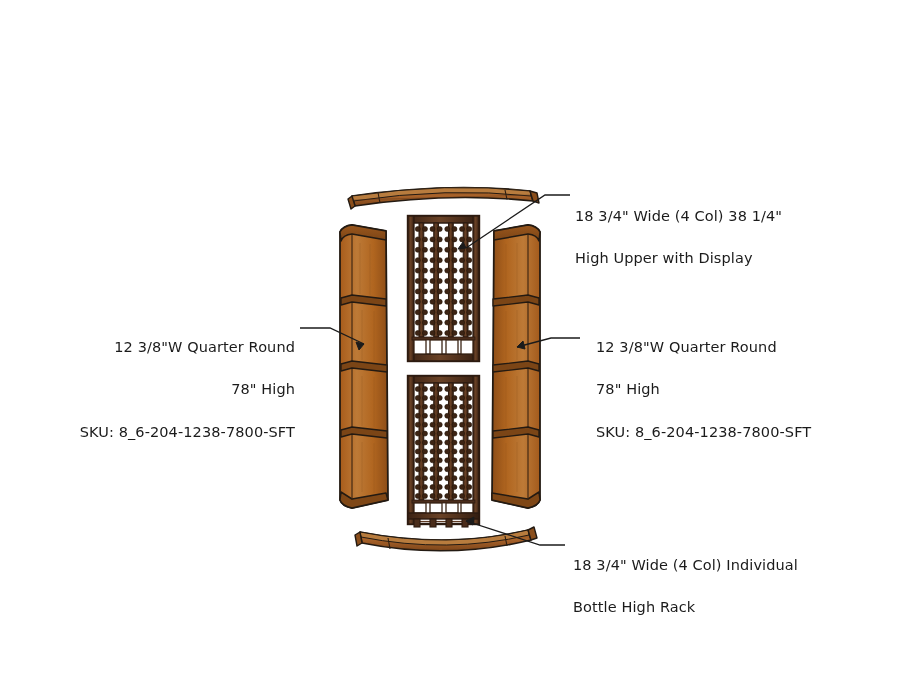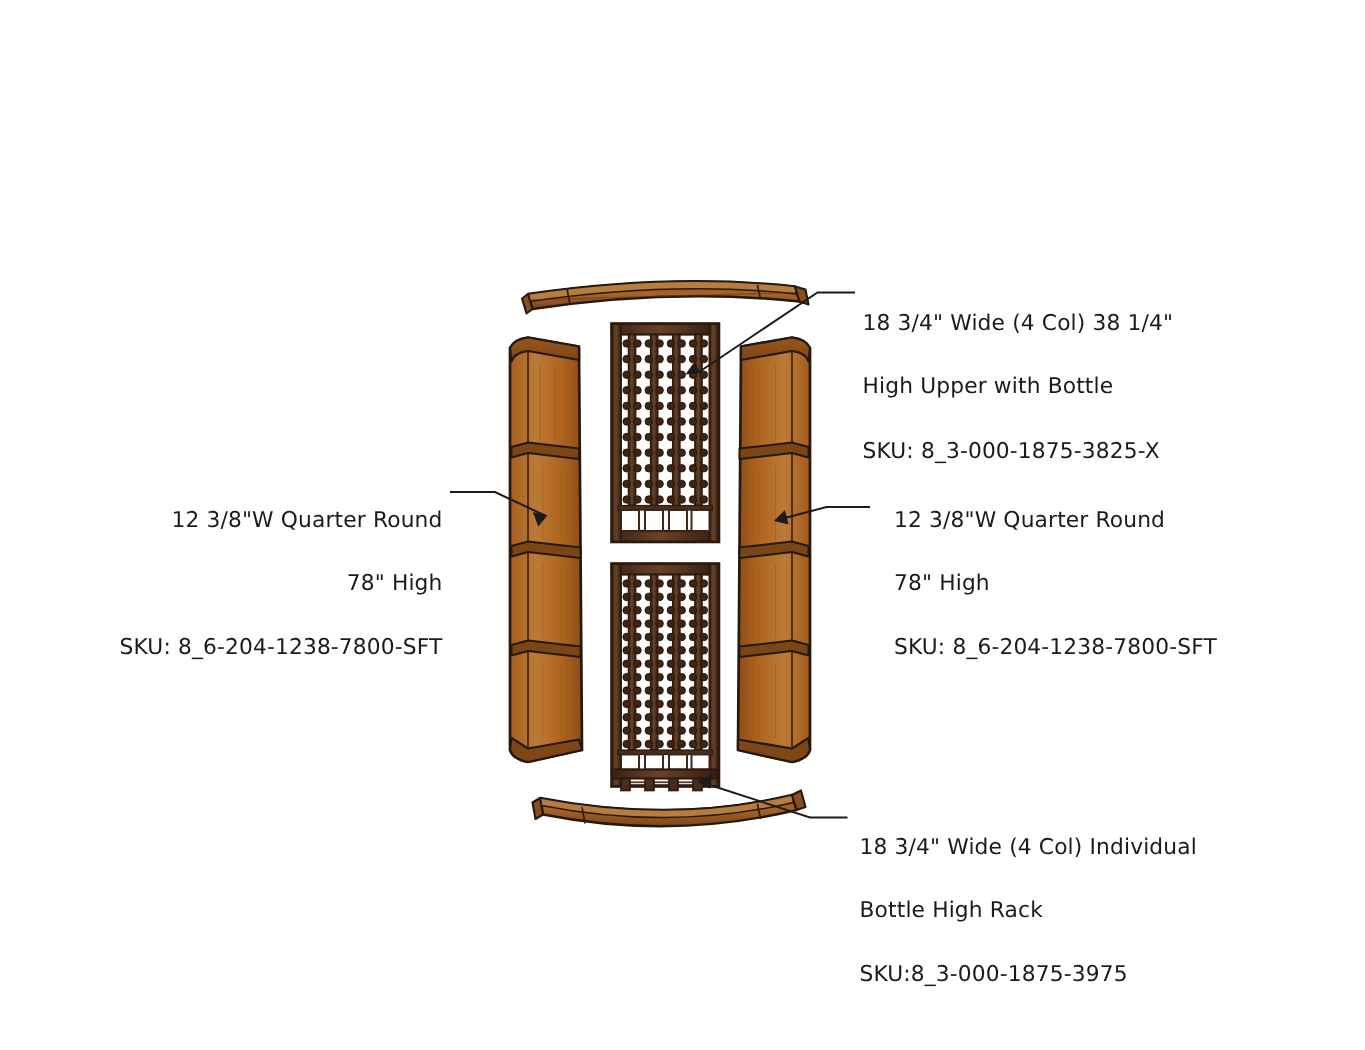--- a/index.html
+++ b/index.html
@@ -384,35 +384,33 @@
     </g>
 
     <g>
       <path d="M 565 545 L 540 545 L 466 521" fill="none" stroke="#1b1b1b" stroke-width="1.3"></path>
       <path d="M 466 521 L 473 525 L 474 517 Z" fill="#1b1b1b" stroke="#1b1b1b" stroke-width="1"></path>
     </g>
   </svg>
 
   <div class="callout align-left" style="left:575px; top:185px; width:245px;">
     <span class="callout-line">18 3/4" Wide (4 Col) 38 1/4"</span>
-    <span class="callout-line">High Upper with Bottle</span>
-    <span class="callout-line">SKU: 8_3-000-1875-3825-X</span>
+    <span class="callout-line">High Upper with Display</span>
   </div>
 
   <div class="callout align-right" style="left:50px; top:316px; width:245px;">
     <span class="callout-line">12 3/8"W Quarter Round</span>
     <span class="callout-line">78" High</span>
     <span class="callout-line">SKU: 8_6-204-1238-7800-SFT</span>
   </div>
 
   <div class="callout align-left" style="left:596px; top:316px; width:250px;">
     <span class="callout-line">12 3/8"W Quarter Round</span>
     <span class="callout-line">78" High</span>
     <span class="callout-line">SKU: 8_6-204-1238-7800-SFT</span>
   </div>
 
   <div class="callout align-left" style="left:573px; top:534px; width:250px;">
     <span class="callout-line">18 3/4" Wide (4 Col) Individual</span>
     <span class="callout-line">Bottle High Rack</span>
-    <span class="callout-line">SKU:8_3-000-1875-3975</span>
   </div>
 
 </div>
 
 </body></html>

